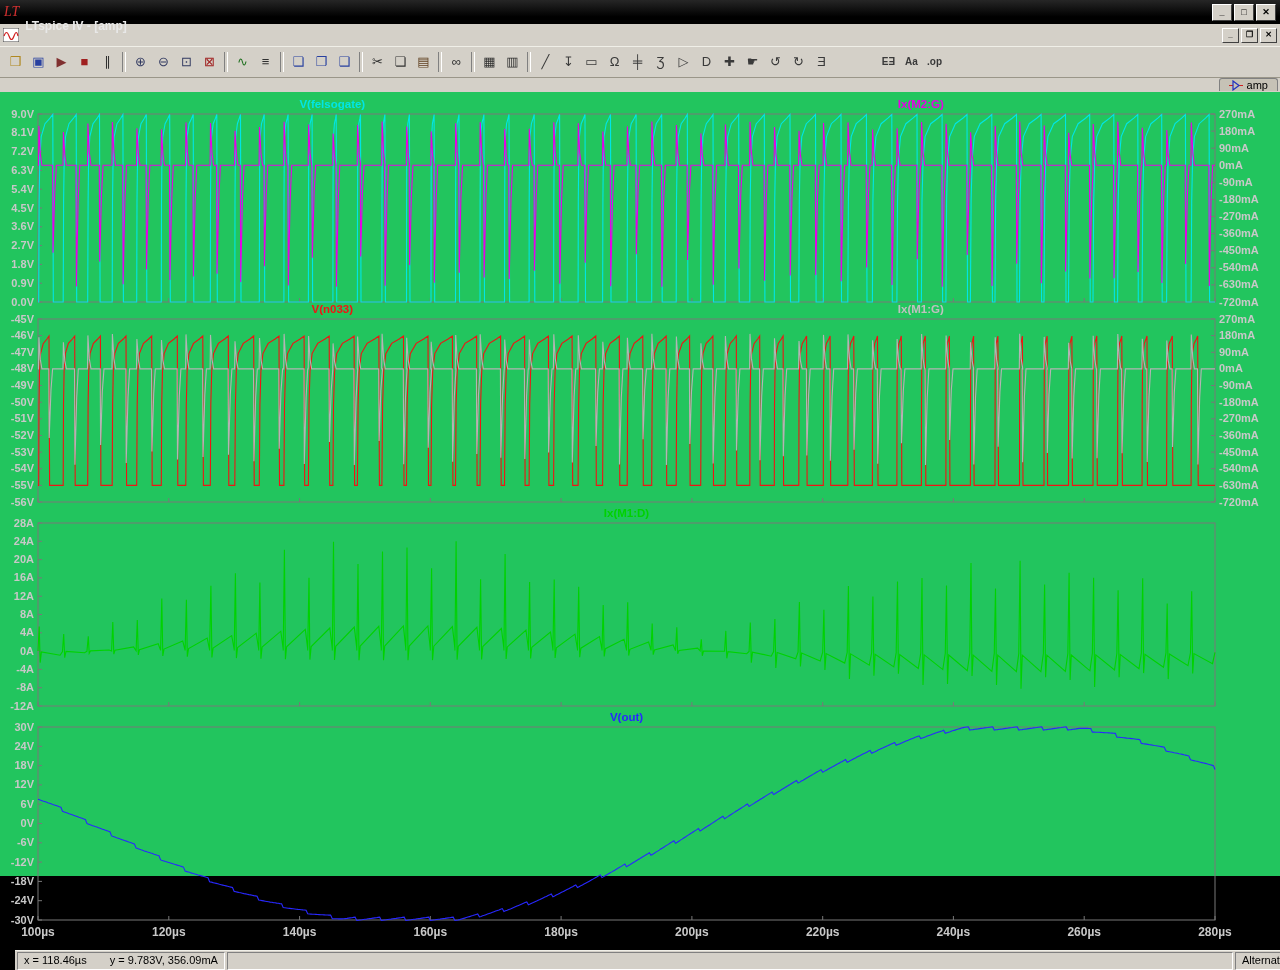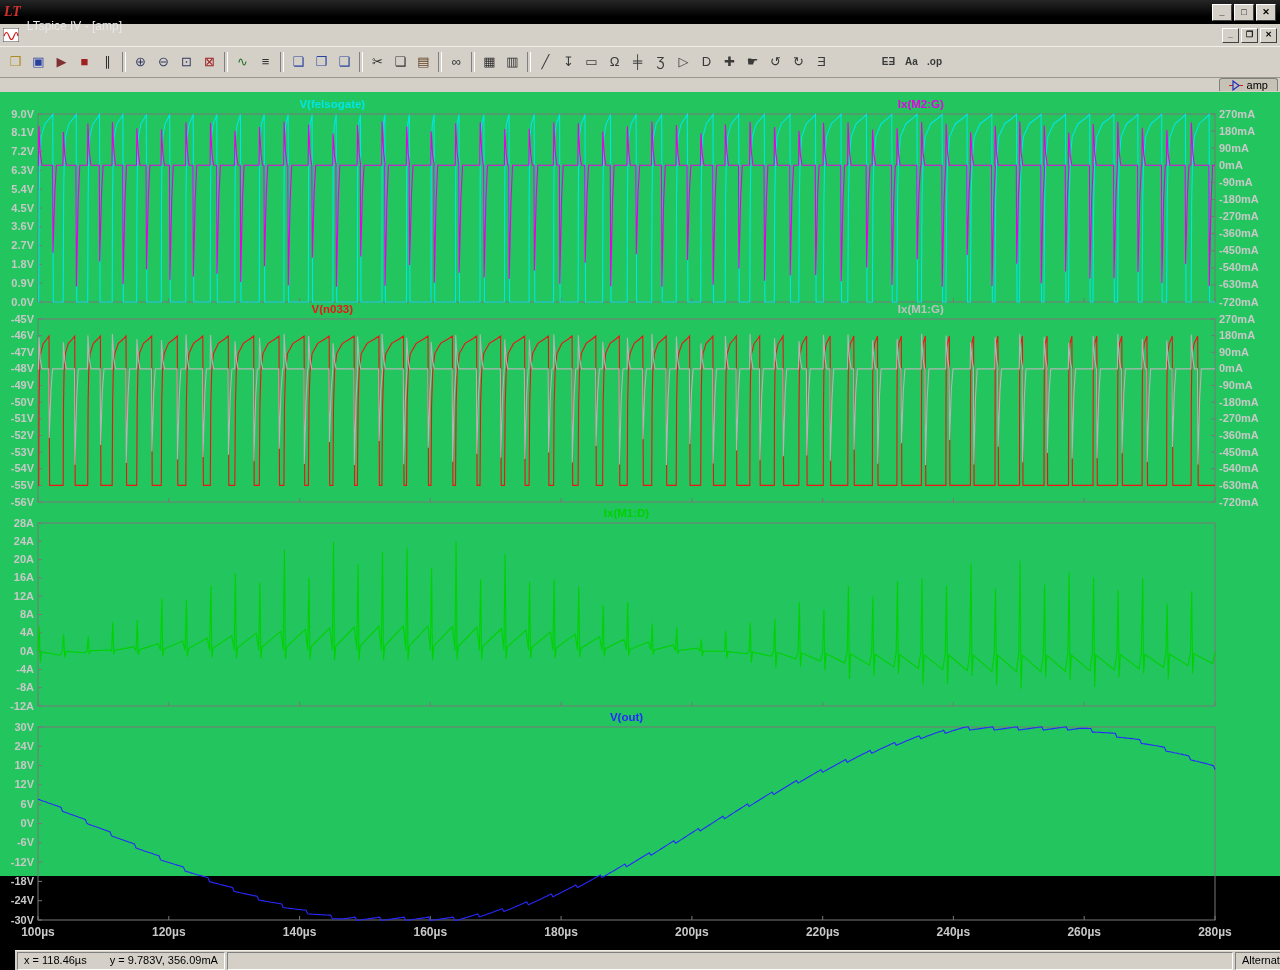--- a/index.html
+++ b/index.html
@@ -2,23 +2,23 @@
 <html><head>
 <meta charset="utf-8">
 <style>
   html,body{margin:0;padding:0;background:#000;}
   #window{position:relative;width:1280px;height:970px;background:#000;overflow:hidden;
           font-family:"Liberation Sans",sans-serif;-webkit-font-smoothing:antialiased;}
 
   
   .titlebar{height:24px;background:linear-gradient(#262626,#000 70%);color:#fff;
             display:flex;align-items:center;padding:0 4px;box-sizing:border-box;}
-  .logo{color:#d43030;font-weight:bold;font-style:italic;font-size:14px;margin-right:6px;
+  .logo{color:#d43030;font-weight:normal;font-style:italic;font-size:14px;margin-right:6px;
         font-family:"Liberation Serif",serif;}
-  .wtitle{font-size:12px;font-weight:normal;color:#e8e8e8;margin-top:28px;}
+  .wtitle{font-size:12px;font-weight:bold;color:#e8e8e8;margin-top:28px;}
   .winbtns{margin-left:auto;display:flex;gap:2px;}
   .wbtn{width:18px;height:15px;background:#d4d0c8;color:#000;font-size:9px;line-height:14px;
         text-align:center;border:1px solid;border-color:#fff #404040 #404040 #fff;font-weight:bold;}
 
   
   .menubar{height:22px;background:#d4d0c8;display:flex;align-items:center;padding:0 3px;
            box-sizing:border-box;font-size:12px;color:#000;}
   .childicon{width:16px;height:14px;margin-right:4px;display:inline-flex;}
   .menu-item{padding:2px 8px;cursor:default;}
   .mdibtns{margin-left:auto;display:flex;gap:2px;}

